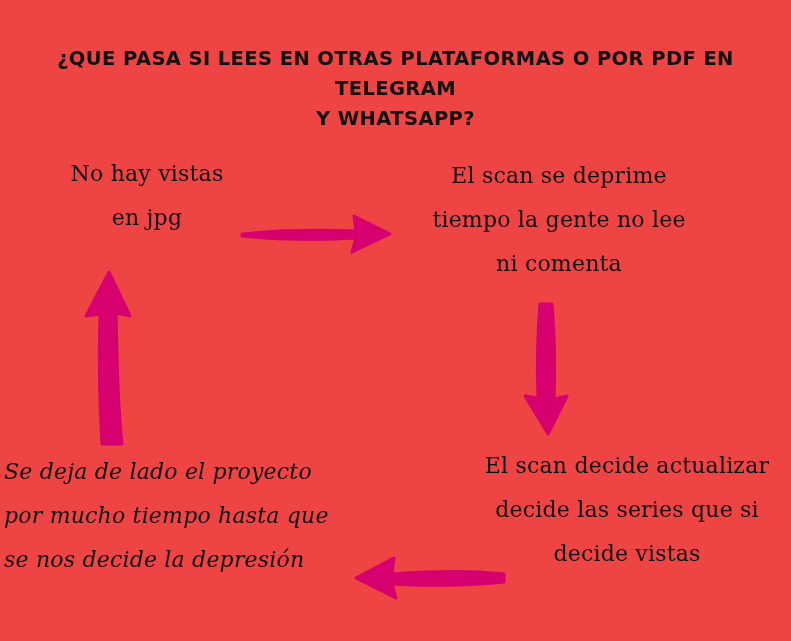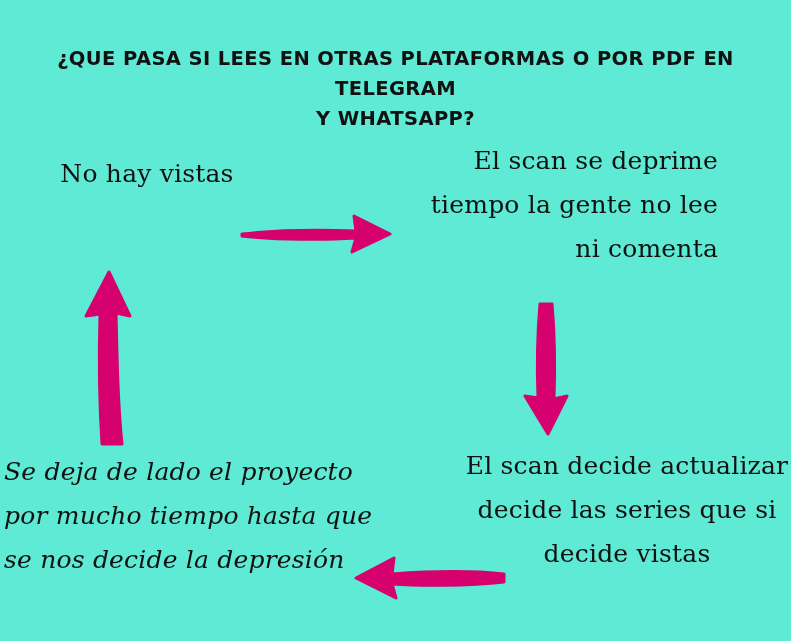--- a/index.html
+++ b/index.html
@@ -10,59 +10,58 @@
     width: 791px;
     height: 641px;
     background: #ffffff;
     font-family: "DejaVu Sans", sans-serif;
     overflow: hidden;
   }
   .canvas {
     position: relative;
     width: 791px;
     height: 641px;
-    background: #5eead4;
+    background: #ef4444;
   }
   .title {
     position: absolute;
     left: 0;
     top: 44px;
     width: 791px;
     text-align: center;
     font-family: "DejaVu Sans", sans-serif;
     font-size: 19.5px;
     font-weight: 700;
     letter-spacing: 0.4px;
     color: #111111;
     line-height: 30px;
   }
   .node {
     position: absolute;
     font-family: "DejaVu Serif", serif;
-    font-size: 25px;
+    font-size: 22px;
     font-weight: 400;
     color: #111111;
     line-height: 44px;
     text-align: center;
     letter-spacing: 0.2px;
   }
   .node-line {
     display: block;
     white-space: nowrap;
   }
   #node-jpg {
     left: 22px;
     top: 152px;
     width: 250px;
   }
   #node-deprime {
     left: 400px;
-    top: 139px;
+    top: 154px;
     width: 318px;
-    text-align: right;
   }
   #node-actualizar {
     left: 457px;
     top: 444px;
     width: 340px;
   }
   #node-proyecto {
     left: 4px;
     top: 450px;
     width: 390px;
@@ -79,20 +78,21 @@
 
 <div class="canvas">
 
   <div class="title">
     <span>¿QUE PASA SI LEES EN OTRAS PLATAFORMAS O POR PDF EN TELEGRAM</span><br>
     <span>Y WHATSAPP?</span>
   </div>
 
   <div class="node" id="node-jpg">
     <span class="node-line">No hay vistas</span>
+    <span class="node-line">en jpg</span>
   </div>
 
   <div class="node" id="node-deprime">
     <span class="node-line">El scan se deprime</span>
     <span class="node-line">tiempo la gente no lee</span>
     <span class="node-line">ni comenta</span>
   </div>
 
   <div class="node" id="node-actualizar">
     <span class="node-line">El scan decide actualizar</span>

